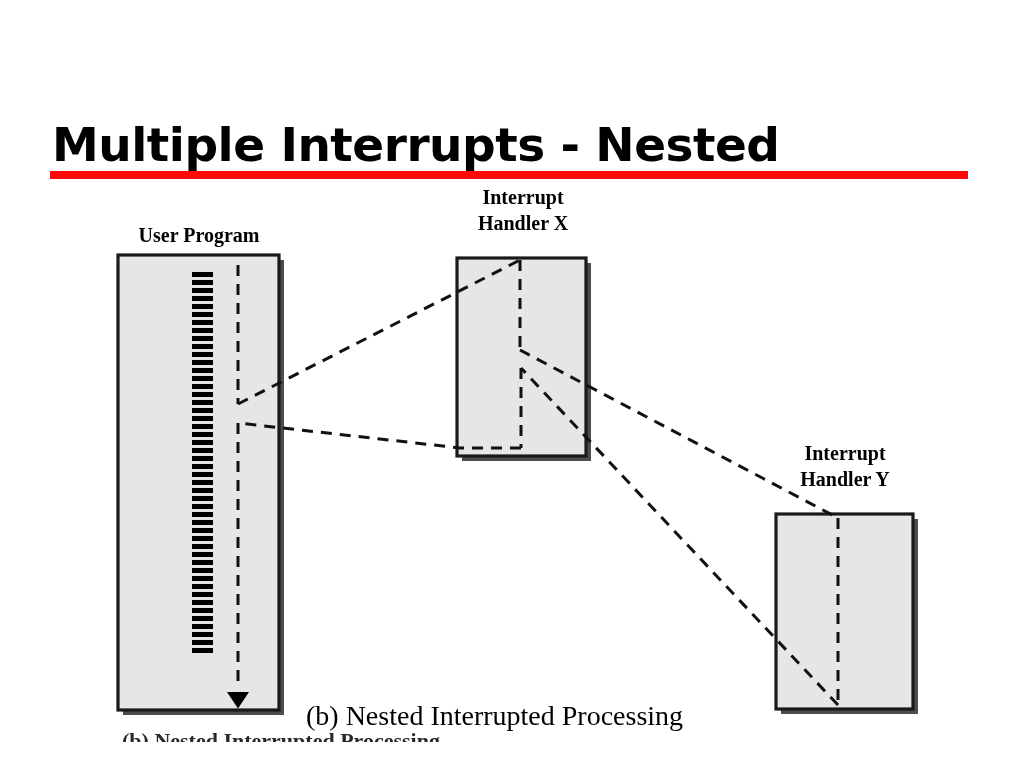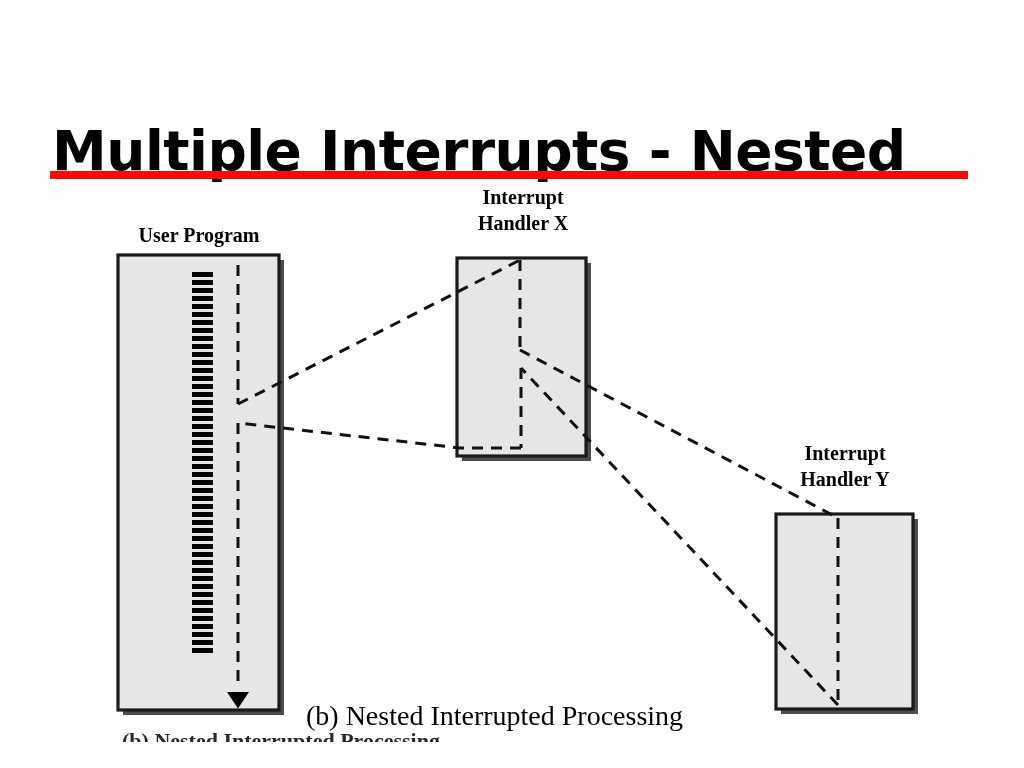--- a/index.html
+++ b/index.html
@@ -22,21 +22,21 @@
     height: 768px;
     background: #ffffff;
   }
   #slide-title {
     position: absolute;
     left: 52px;
     top: 86px;
     width: 930px;
     font-family: "DejaVu Sans", sans-serif;
     font-weight: bold;
-    font-size: 55px;
+    font-size: 47px;
     line-height: 56px;
     letter-spacing: -0.5px;
     color: #000000;
     white-space: nowrap;
   }
   #title-rule {
     position: absolute;
     left: 50px;
     top: 171px;
     width: 918px;

